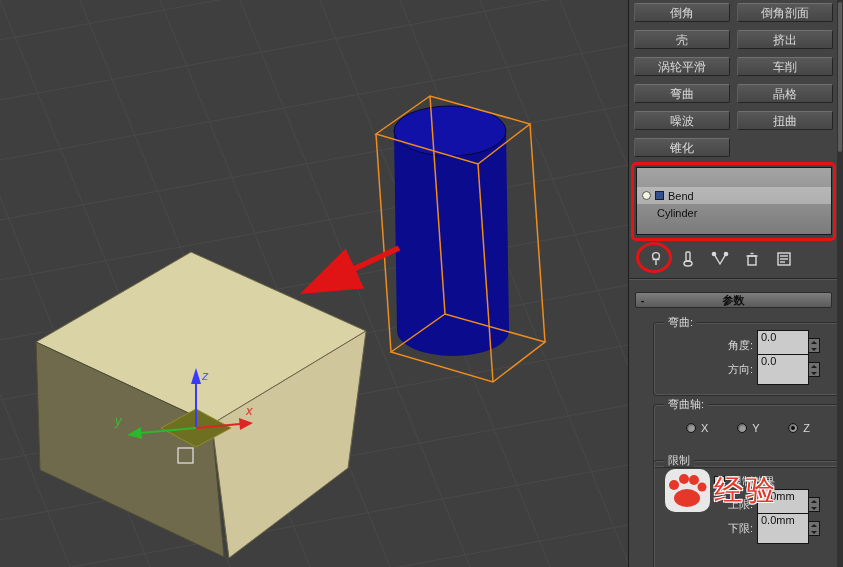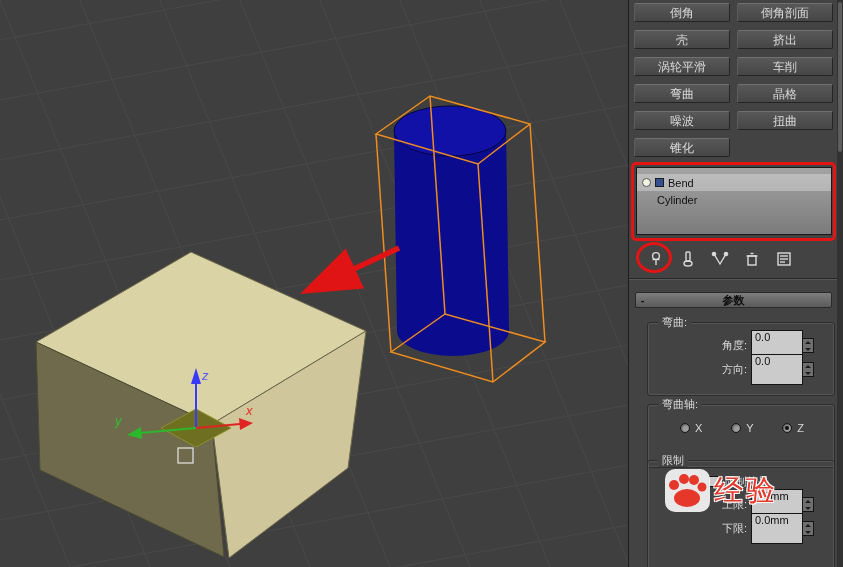--- a/index.html
+++ b/index.html
@@ -18,21 +18,21 @@
   .btn-grid { position:absolute; left:5px; top:3px; width:199px;
               display:grid; grid-template-columns:1fr 1fr; gap:8px 7px; }
   .mod-btn { height:19px; line-height:18px; text-align:center; font-size:12px; color:#dcdcdc;
              background:linear-gradient(#585858,#464646); border:1px solid #242424;
              border-top-color:#707070; border-left-color:#5c5c5c; border-radius:2px;
              overflow:hidden; white-space:nowrap; cursor:pointer; }
   .mod-btn.empty { visibility:hidden; }
 
   .stack { position:absolute; left:7px; top:167px; width:196px; height:68px;
            background:linear-gradient(#a4a4a4,#7b7b7b); border:1px solid #181818;
-           font-size:11px; color:#101010; padding-top:6px; }
+           font-size:11px; color:#101010; padding-top:19px; }
   .stack-row { height:17px; display:flex; align-items:center; gap:4px; padding-left:5px; cursor:pointer; }
   .stack-row.selected { background:rgba(255,255,255,0.30); }
   .stack-row.child { padding-left:20px; }
   .bulb { width:9px; height:9px; border-radius:50%; background:#f4f4e2; border:1px solid #555; }
   .modicon { width:9px; height:9px; background:#35508e; border:1px solid #1d1d1d; }
 
   .red-rect { position:absolute; left:2px; top:162px; width:205px; height:79px;
               border:3px solid #e21414; border-radius:5px; pointer-events:none; z-index:5; }
   .red-circle { position:absolute; left:7px; top:242px; width:36px; height:31px;
                 border:3px solid #e21414; border-radius:50%; pointer-events:none; z-index:5; }
@@ -45,21 +45,21 @@
   .sep { position:absolute; left:0; top:278px; width:209px; height:1px; background:#262626;
          box-shadow:0 1px 0 #585858; }
 
   .rollout-header { position:absolute; left:6px; top:292px; width:197px; height:16px;
                     display:flex; align-items:center; background:linear-gradient(#7d7d7d,#5a5a5a);
                     border:1px solid #2a2a2a; border-radius:2px; cursor:pointer; }
   .collapse { width:13px; text-align:center; color:#111; font-weight:bold; font-size:11px; line-height:14px; }
   .rtitle { flex:1; text-align:center; color:#0e0e0e; font-size:11px; font-weight:bold;
             margin-right:13px; }
 
-  .group { position:absolute; left:18px; width:188px; border:1px solid #2d2d2d;
+  .group { position:absolute; left:24px; width:188px; border:1px solid #2d2d2d;
            box-shadow:inset 0 0 0 1px #555; border-radius:3px; }
   .glabel { position:absolute; top:-8px; left:10px; background:#434343; padding:0 4px;
             font-size:11px; color:#dadada; line-height:14px; }
   .g-bend   { top:322px; height:74px; }
   .g-axis   { top:404px; height:64px; }
   .g-limits { top:460px; height:110px; }
 
   .prow { display:flex; align-items:center; justify-content:flex-end; margin:7px 20px 0 0; height:17px; }
   .prow.first { margin-top:14px; }
   .plabel { color:#dadada; font-size:11px; margin-right:4px; white-space:nowrap;text-align:right; }

